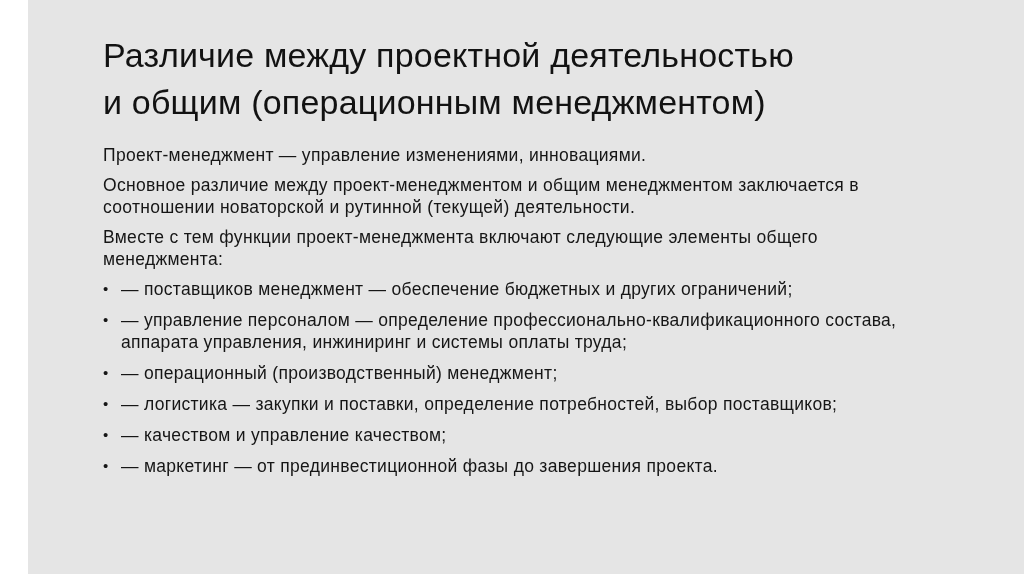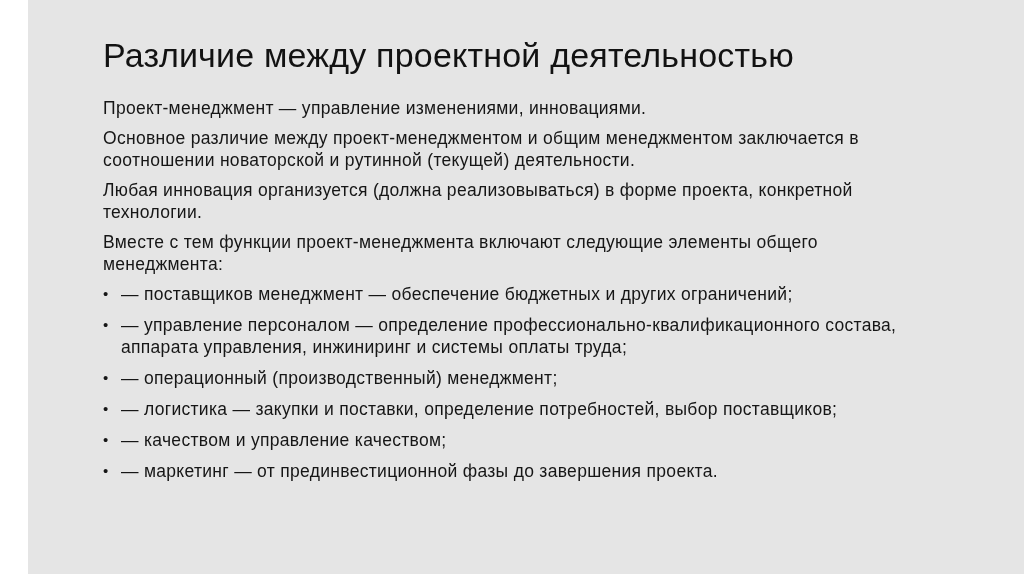--- a/index.html
+++ b/index.html
@@ -65,27 +65,27 @@
     flex: 1 1 auto;
   }
 </style>
 </head>
 <body>
 
 <div class="slide">
 
   <h1 class="slide-title">
     <div class="title-line">Различие между проектной деятельностью</div>
+    <div class="title-line">и общим (операционным менеджментом)</div>
   </h1>
 
   <div class="body-text">
 
     <p class="paragraph">Проект-менеджмент — управление изменениями, инновациями.</p>
     <p class="paragraph">Основное различие между проект-менеджментом и общим менеджментом заключается в соотношении новаторской и рутинной (текущей) деятельности.</p>
-    <p class="paragraph">Любая инновация организуется (должна реализовываться) в форме проекта, конкретной технологии.</p>
     <p class="paragraph">Вместе с тем функции проект-менеджмента включают следующие элементы общего менеджмента:</p>
 
     <ul class="bullet-list">
       <li class="bullet-item">
         <span class="bullet-marker">•</span>
         <span class="bullet-text">— поставщиков менеджмент — обеспечение бюджетных и других ограничений;</span>
       </li>
       <li class="bullet-item">
         <span class="bullet-marker">•</span>
         <span class="bullet-text">— управление персоналом — определение профессионально-квалификационного состава, аппарата управления, инжиниринг и системы оплаты труда;</span>

